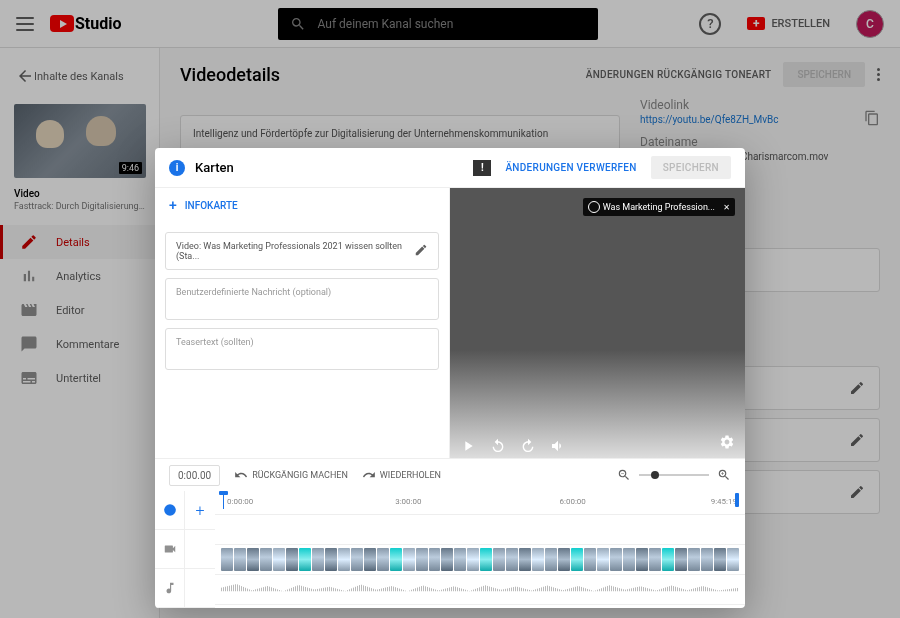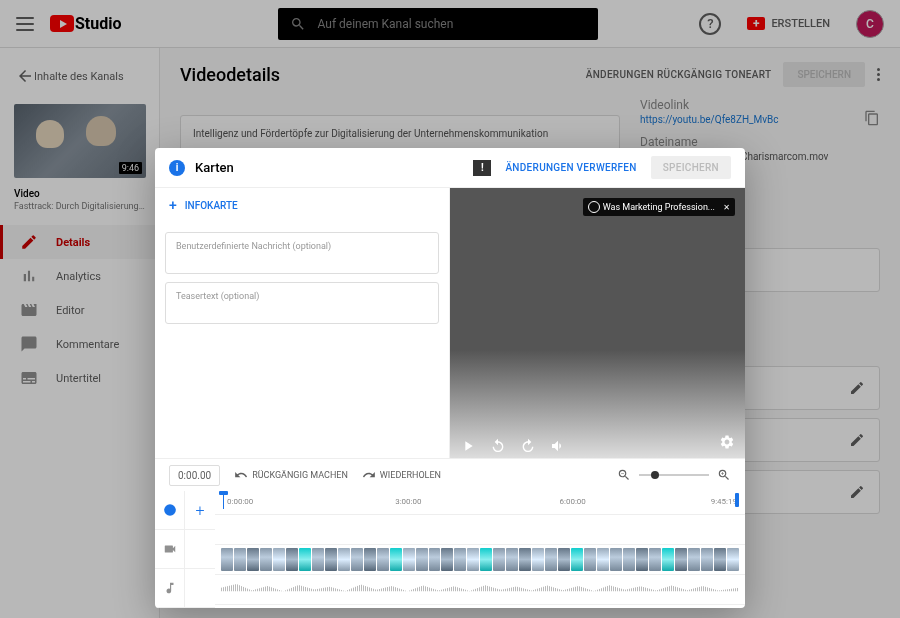--- a/index.html
+++ b/index.html
@@ -23,21 +23,21 @@
 .sb-back{display:flex;align-items:center;padding:0 16px;height:36px;font-size:11px;color:#606060;gap:0}
 .sb-back svg{width:18px;height:18px;fill:#606060}
 .sb-thumb{margin:10px 14px;width:132px;height:74px;background:linear-gradient(135deg,#5a6570 0%,#8a95a0 50%,#6a7580 100%);border-radius:2px;position:relative;display:flex;align-items:center;justify-content:center}
 .sb-thumb::before{content:'';position:absolute;left:22px;top:16px;width:28px;height:28px;background:#e8d8c0;border-radius:50% 50% 40% 40%}
 .sb-thumb::after{content:'';position:absolute;right:30px;top:12px;width:30px;height:30px;background:#d8c8b0;border-radius:50% 50% 40% 40%}
 .sb-thumb .dur{position:absolute;right:4px;bottom:4px;background:#000;color:#fff;font-size:9px;padding:1px 3px;border-radius:1px}
 .sb-vtitle{padding:0 14px;font-size:10px;font-weight:500}
 .sb-vsub{padding:0 14px;font-size:9px;color:#777;margin-top:2px;white-space:nowrap;overflow:hidden;text-overflow:ellipsis}
 .sb-nav{margin-top:14px}
 .sb-item{display:flex;align-items:center;height:34px;padding:0 20px;gap:18px;font-size:11px;color:#606060;cursor:pointer}
-.sb-item.active{color:#c00;font-weight:700;border-left:3px solid #c00;padding-left:17px;background:#f5f5f5}
+.sb-item.active{color:#c00;font-weight:400;border-left:3px solid #c00;padding-left:17px;background:#f5f5f5}
 .sb-item .ic{width:18px;height:18px;display:flex;align-items:center;justify-content:center}
 .sb-item .ic svg{fill:#909090;width:18px;height:18px}
 .sb-item.active .ic svg{fill:#c00}
 .content{flex:1;padding:14px 20px;position:relative}
 .content-head{display:flex;align-items:center;margin-bottom:28px}
 .content-head h1{font-size:18px;font-weight:500}
 .content-head-actions{margin-left:auto;display:flex;align-items:center;gap:12px}
 .content-head-actions .discard{font-size:10px;font-weight:500;color:#606060;letter-spacing:.3px}
 .content-head-actions .save{font-size:10px;font-weight:500;background:#e6e6e6;color:#bdbdbd;padding:7px 14px;border-radius:2px}
 .content-head-actions .more{display:flex;flex-direction:column;gap:2px}
@@ -265,25 +265,31 @@
       <span class="save">SPEICHERN</span>
     </div>
   </div>
   <div class="m-body">
     <div class="m-left">
       <div class="add-info">
         <span>+</span>
         <span>INFOKARTE</span>
       </div>
       <div class="card-form">
+        <div class="cf-field">
+          <span>Video: Was Marketing Professionals 2021 wissen sollten (Sta...</span>
+          <span class="pen"><svg viewBox="0 0 24 24">
+                <path d="M3 17.25V21h3.75L17.81 9.94l-3.75-3.75L3 17.25zM20.71 7.04a.996.996 0 000-1.41l-2.34-2.34a.996.996 0 00-1.41 0l-1.83 1.83 3.75 3.75 1.83-1.83z"></path>
+              </svg></span>
+        </div>
         <div class="cf-field tall">
           <span>Benutzerdefinierte Nachricht (optional)</span>
         </div>
         <div class="cf-field tall">
-          <span>Teasertext (optional)</span>
+          <span>Teasertext (sollten)</span>
         </div>
       </div>
     </div>
     <div class="m-right">
       <div class="pill">
         <span>Was Marketing Profession...</span>
       </div>
       <div class="controls">
         <svg viewBox="0 0 24 24">
             <path d="M8 5v14l11-7z"></path>

